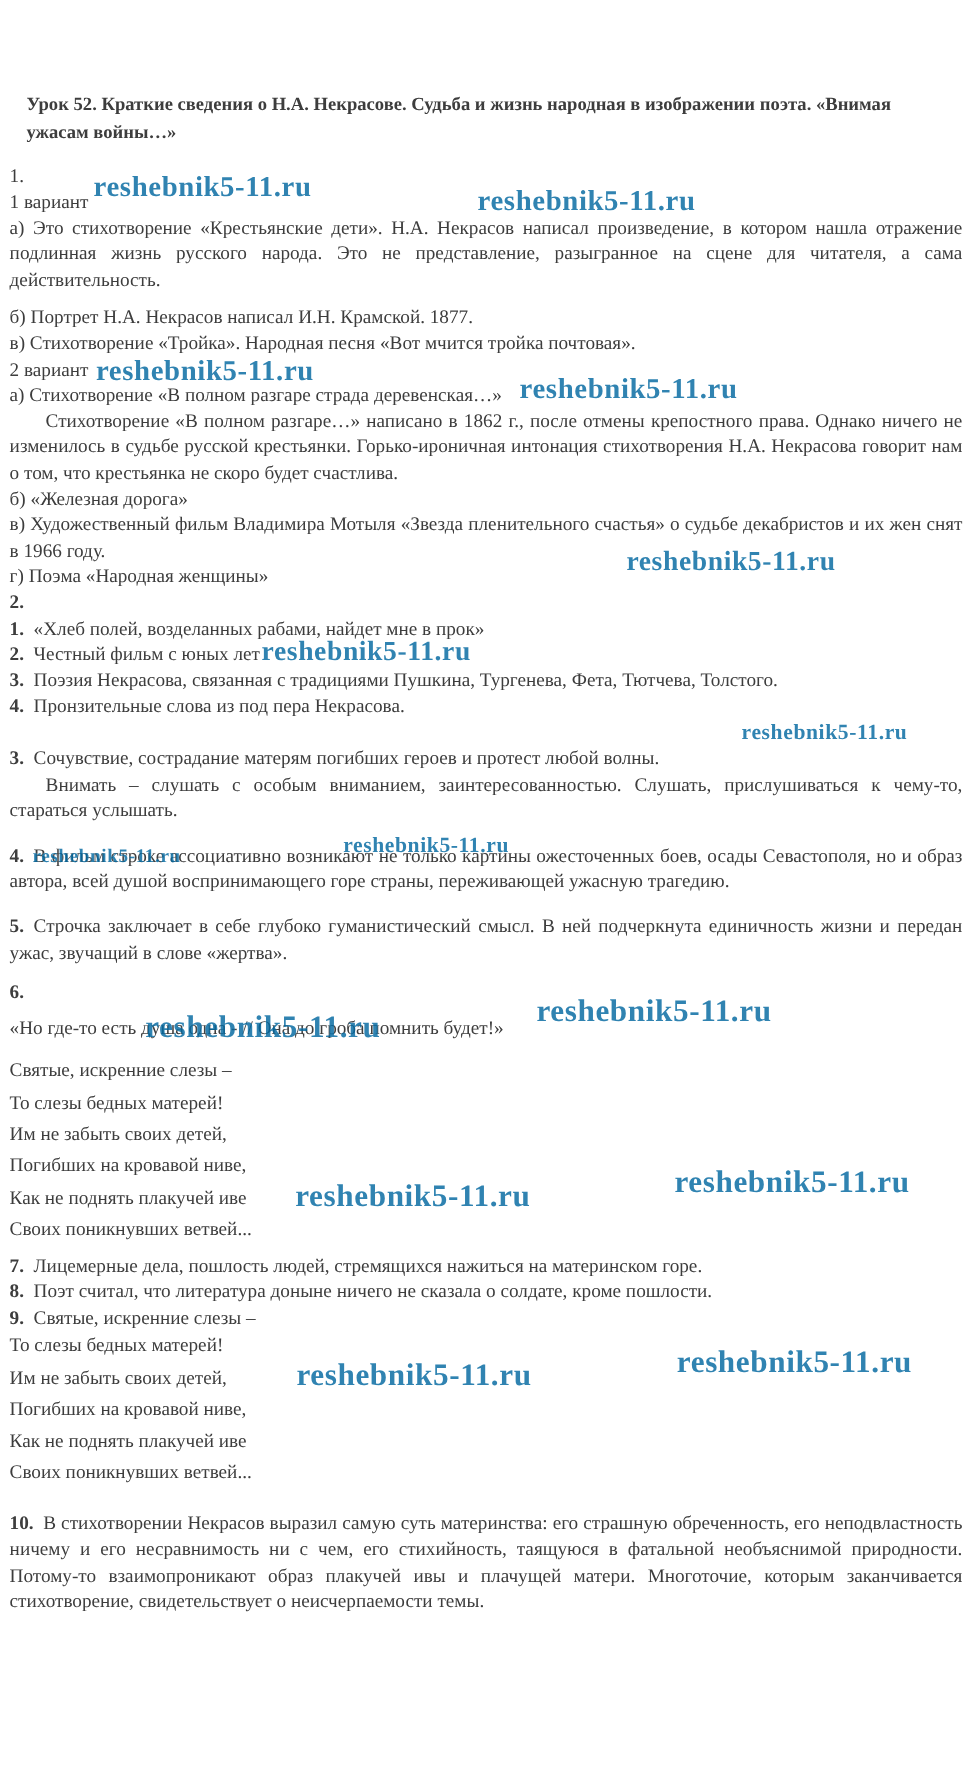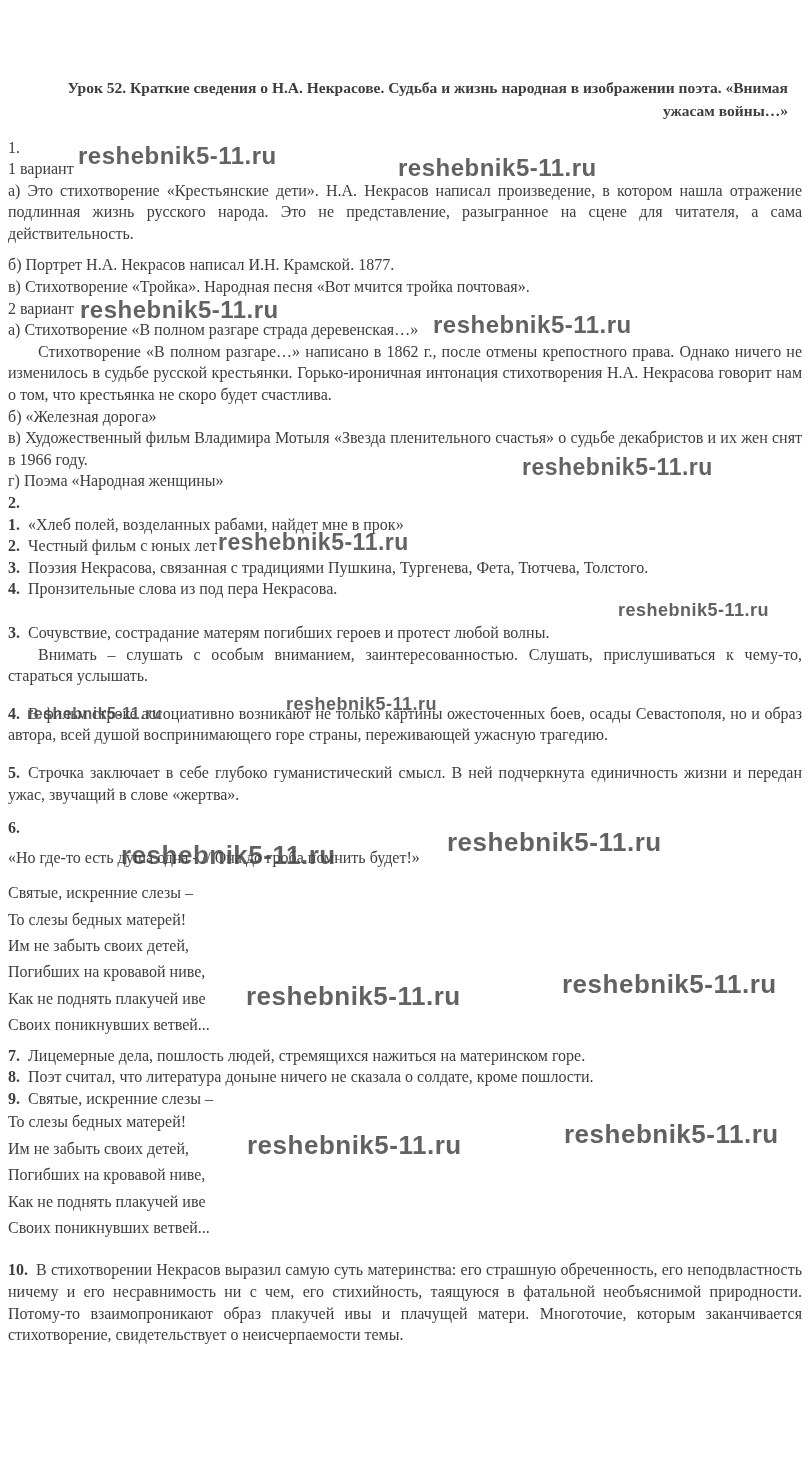--- a/index.html
+++ b/index.html
@@ -8,41 +8,41 @@
     position:relative;
     width:810px; height:1477px;
     background:#ffffff;
     font-family:"Liberation Serif", serif;
     font-size:16px; line-height:1.35;
     color:#3d3d3d;
     padding:76px 8px 0 8px;
     overflow:hidden;
   }
   .title {
-    font-size:15.5px; font-weight:bold; text-align:right;
+    font-size:15.5px; font-weight:bold; text-align:left;
     line-height:1.5; padding:0 14px; margin-bottom:14px;
   }
   p { margin:0; }
   .j { text-align:justify; }
   .ind { text-indent:30px; }
   .bold { font-weight:bold; }
   .num { font-weight:bold; margin-right:8px; }
   .poem { line-height:1.65; }
   .mt6 { margin-top:6px; }
   .mt8 { margin-top:8px; }
   .mt10 { margin-top:10px; }
   .mt12 { margin-top:12px; }
   .mt16 { margin-top:16px; }
   .mt18 { margin-top:18px; }
   .mt22 { margin-top:22px; }
   .wm {
     position:absolute;
-    font-family:Liberation Sans, sans-serif;
+    font-family:Liberation Serif, serif;
     font-weight:bold;
-    color:#404040;
+    color:#0369a1;
     opacity:0.82;
     letter-spacing:0.5px;
     white-space:nowrap;
     text-shadow:0 0 1px rgba(255,255,255,0.6);
     pointer-events:none;
   }
 </style>
 </head>
 <body>
 

